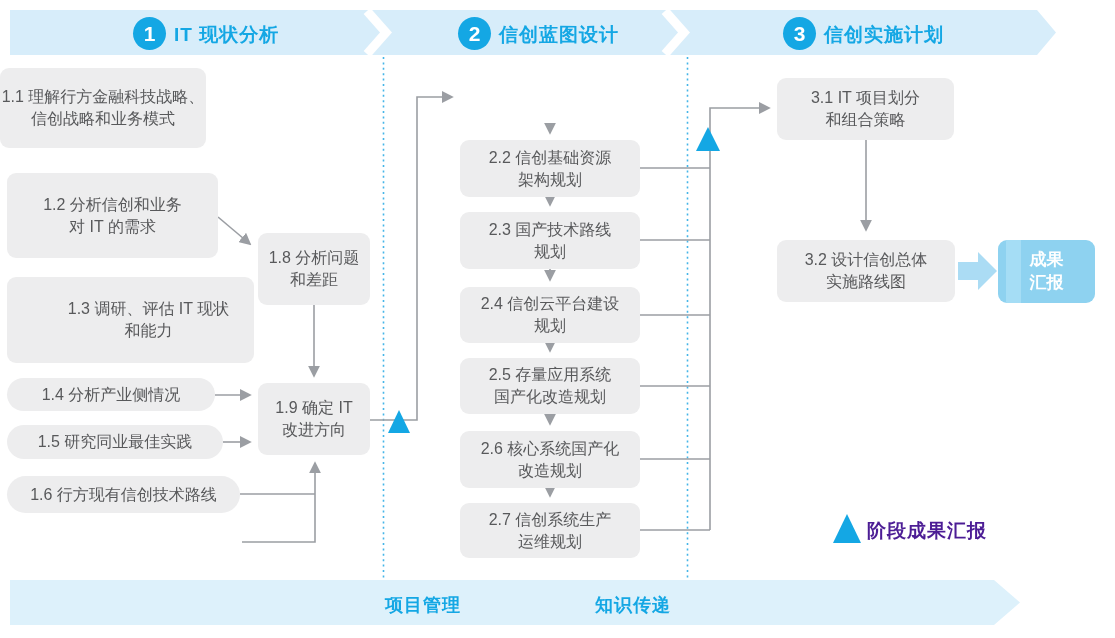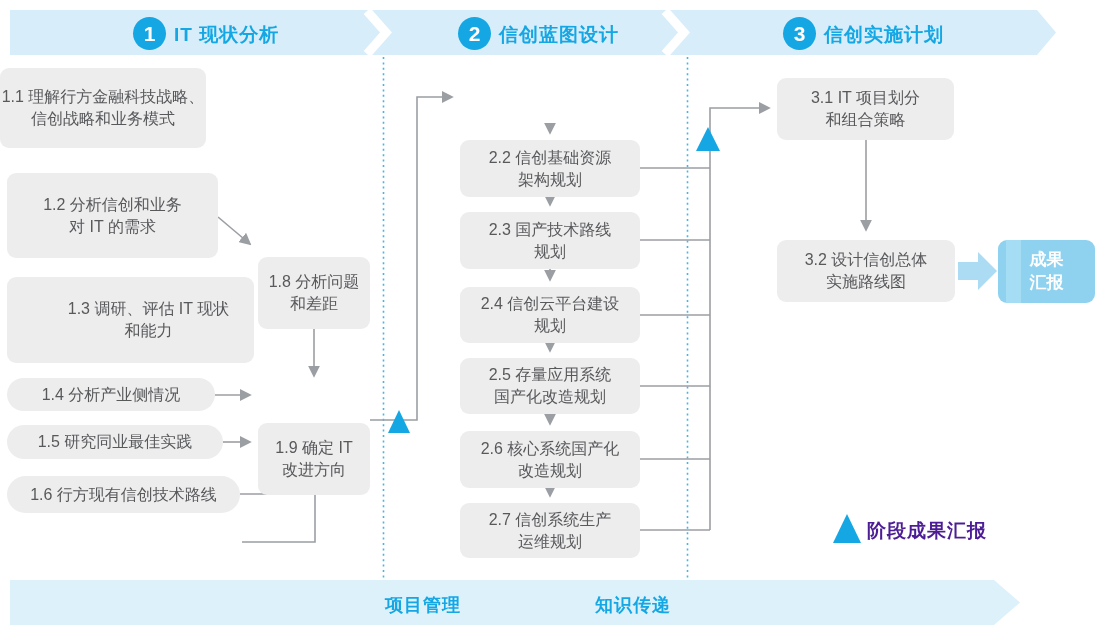--- a/index.html
+++ b/index.html
@@ -109,23 +109,23 @@
 
   <div class="box" style="left:0;top:68px;width:206px;height:80px;">1.1 理解行方金融科技战略、
 信创战略和业务模式</div>
   <div class="box" style="left:7px;top:173px;width:211px;height:85px;">1.2 分析信创和业务
 对 IT 的需求</div>
   <div class="box" style="left:7px;top:277px;width:211px;height:86px;padding-left:36px;">1.3 调研、评估 IT 现状
 和能力</div>
   <div class="box pill" style="left:7px;top:378px;width:208px;height:33px;">1.4 分析产业侧情况</div>
   <div class="box pill" style="left:7px;top:425px;width:216px;height:34px;">1.5 研究同业最佳实践</div>
   <div class="box pill" style="left:7px;top:476px;width:233px;height:37px;">1.6 行方现有信创技术路线</div>
-  <div class="box" style="left:258px;top:233px;width:112px;height:72px;margin-top:24px;">1.8 分析问题
+  <div class="box" style="left:258px;top:233px;width:112px;height:72px;">1.8 分析问题
 和差距</div>
-  <div class="box" style="left:258px;top:383px;width:112px;height:72px;margin-top:40px;">1.9 确定 IT
+  <div class="box" style="left:258px;top:383px;width:112px;height:72px;">1.9 确定 IT
 改进方向</div>
 
   <div class="box" style="left:460px;top:140px;width:180px;height:57px;">2.2 信创基础资源
 架构规划</div>
   <div class="box" style="left:460px;top:212px;width:180px;height:57px;">2.3 国产技术路线
 规划</div>
   <div class="box" style="left:460px;top:287px;width:180px;height:56px;">2.4 信创云平台建设
 规划</div>
   <div class="box" style="left:460px;top:358px;width:180px;height:56px;">2.5 存量应用系统
 国产化改造规划</div>

